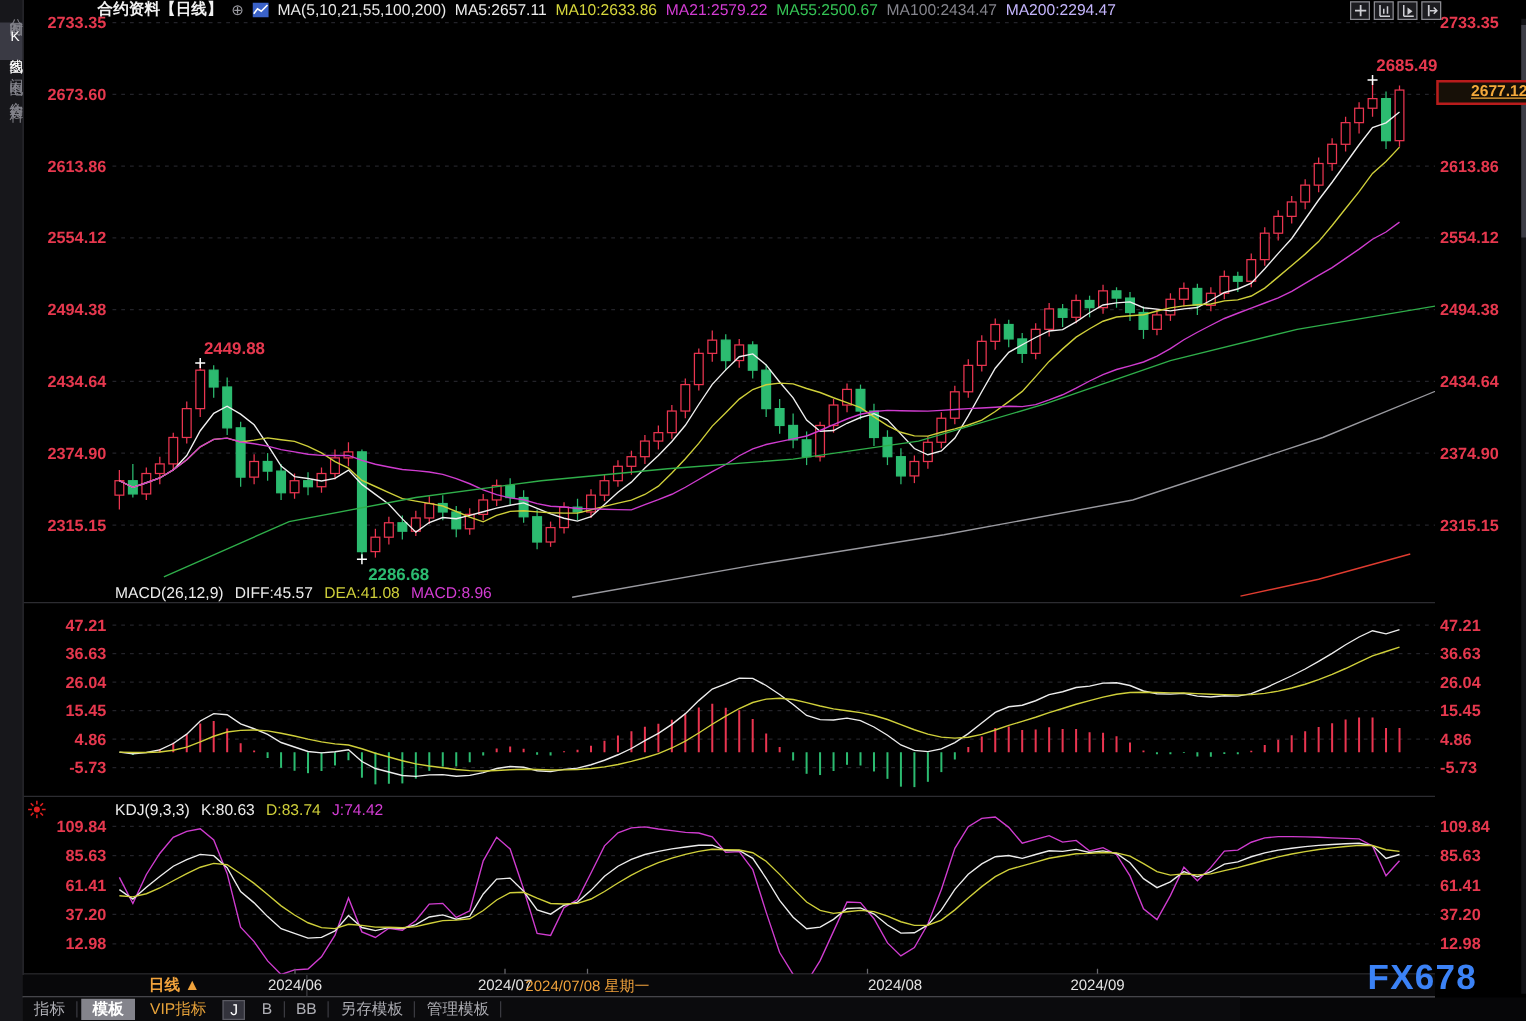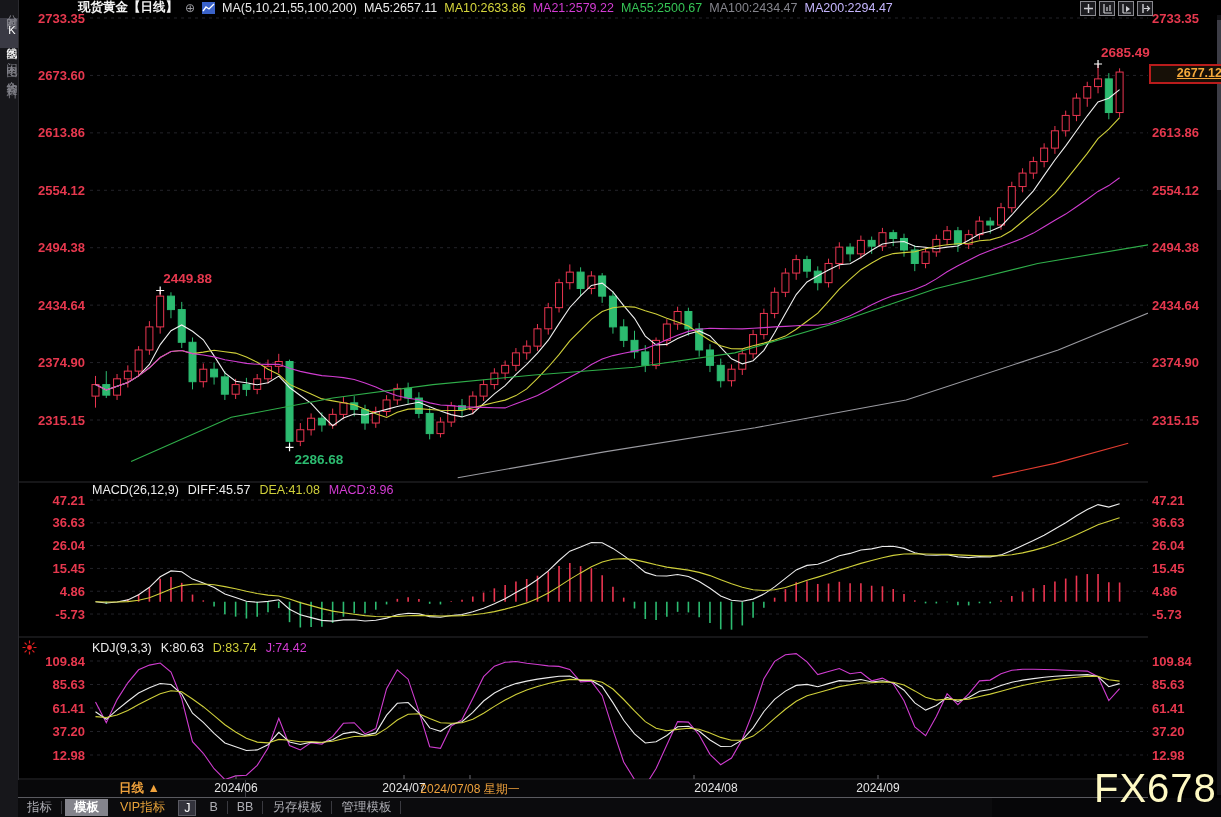--- a/index.html
+++ b/index.html
@@ -36,21 +36,21 @@
   .date-label{position:absolute;top:1px;transform:translateX(-50%);font-size:12px;color:#e5e5e5;white-space:nowrap;}
   .date-label.hl{color:#f0a23c;}
   
   #toolbar{position:absolute;left:18px;top:798px;width:974px;height:19px;background:#0b0b0d;display:flex;align-items:center;z-index:6;font-size:12.5px;}
   .tab{padding:0 9px;color:#aeaeb4;cursor:pointer;line-height:17px;white-space:nowrap;}
   .tab.active{background:#84848c;color:#ffffff;font-weight:bold;margin:0 3px;}
   .tab.vip{color:#e8a33a;}
   .tab.boxed{background:#33333c;border:1px solid #5a5a62;color:#fff;line-height:14px;padding:0 5px;margin:0 4px;}
   .tab-sep{width:1px;height:13px;background:#3a3a40;}
   
-  #watermark{position:absolute;left:1094px;top:766px;font-size:40px;font-weight:normal;color:#fef9c3;z-index:8;letter-spacing:1px;}
+  #watermark{position:absolute;left:1094px;top:766px;font-size:28px;font-weight:bold;color:#3b82f6;z-index:8;letter-spacing:1px;}
   
   #scrollbar{position:absolute;right:0;top:15px;width:4px;height:780px;background:#121216;z-index:4;}
   #scroll-thumb{position:absolute;right:0;top:5px;width:4px;height:170px;background:#3d3d46;}
 </style>
 </head>
 <body>
 
 <div id="app">
 
   <svg id="chart" width="1221" height="817">
@@ -455,21 +455,21 @@
     </svg>
 
   <div id="sidebar">
     <div class="side-item">分时图</div>
     <div class="side-item active">K线图</div>
     <div class="side-item">闪电图</div>
     <div class="side-item">合约资料</div>
   </div>
 
   <div id="header">
-    <span id="hdr-title">现货黄金【日线】</span>
+    <span id="hdr-title">合约资料【日线】</span>
     <span id="expand-icon">⊕</span>
     <span id="mini-chart-icon">
       <svg width="13" height="12">
           <rect x="0" y="0" width="13" height="12" fill="#3a62c8"></rect>
           <polyline points="1,9 4,5 7,7 12,2" fill="none" stroke="#fff" stroke-width="1.3"></polyline>
         </svg>
     </span>
     <span class="ma-set">MA(5,10,21,55,100,200)</span>
     <span style="color:#ececec">MA5:2657.11</span>
     <span style="color:#d6d63c">MA10:2633.86</span>
@@ -497,21 +497,21 @@
         </svg>
     </div>
     <div class="ticon">
       <svg width="11" height="11">
           <path d="M3 1v9" stroke="#cfcfd4" stroke-width="1.4"></path>
           <path d="M4 5.5h5 M7 3l2.5 2.5L7 8" stroke="#cfcfd4" stroke-width="1.2" fill="none"></path>
         </svg>
     </div>
   </div>
 
-  <div class="panel-legend" style="top:483px">
+  <div class="panel-legend" style="top:467px">
     <span style="color:#ececec">MACD(26,12,9)</span>
     <span style="color:#ececec">DIFF:45.57</span>
     <span style="color:#cfcf3a">DEA:41.08</span>
     <span style="color:#d33cd3">MACD:8.96</span>
   </div>
 
   <div class="panel-legend" style="top:641px">
     <span style="color:#ececec">KDJ(9,3,3)</span>
     <span style="color:#ececec">K:80.63</span>
     <span style="color:#cfcf3a">D:83.74</span>

